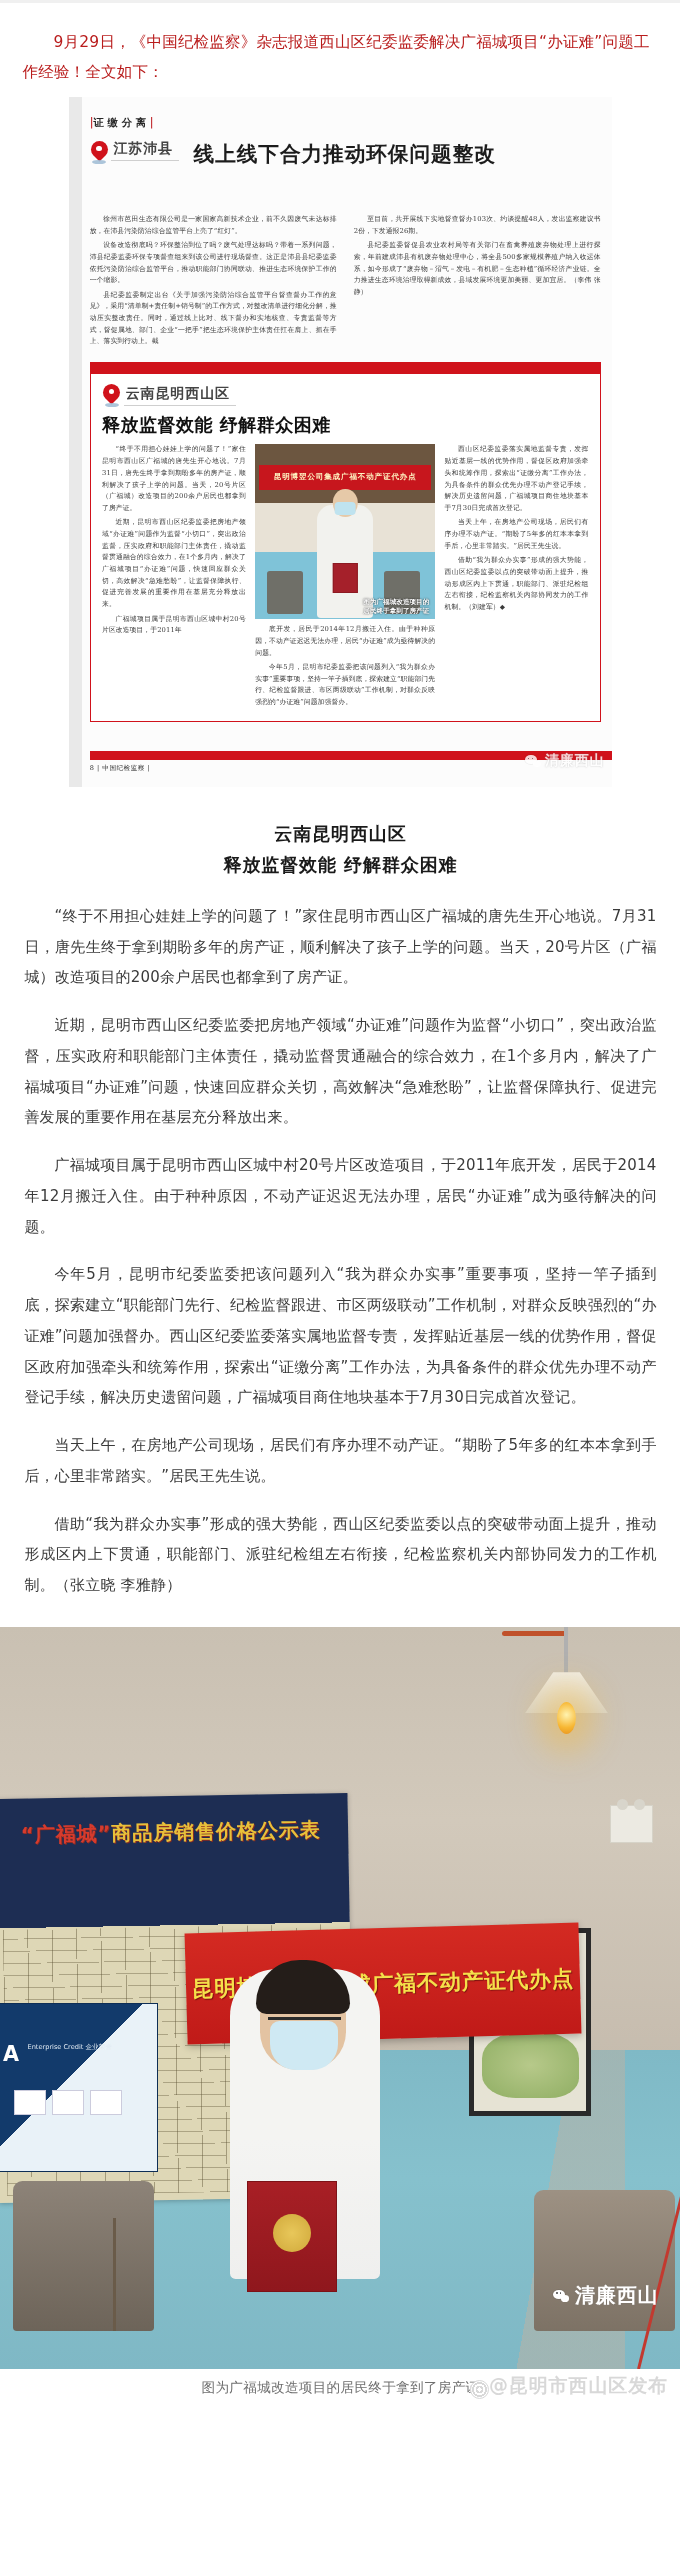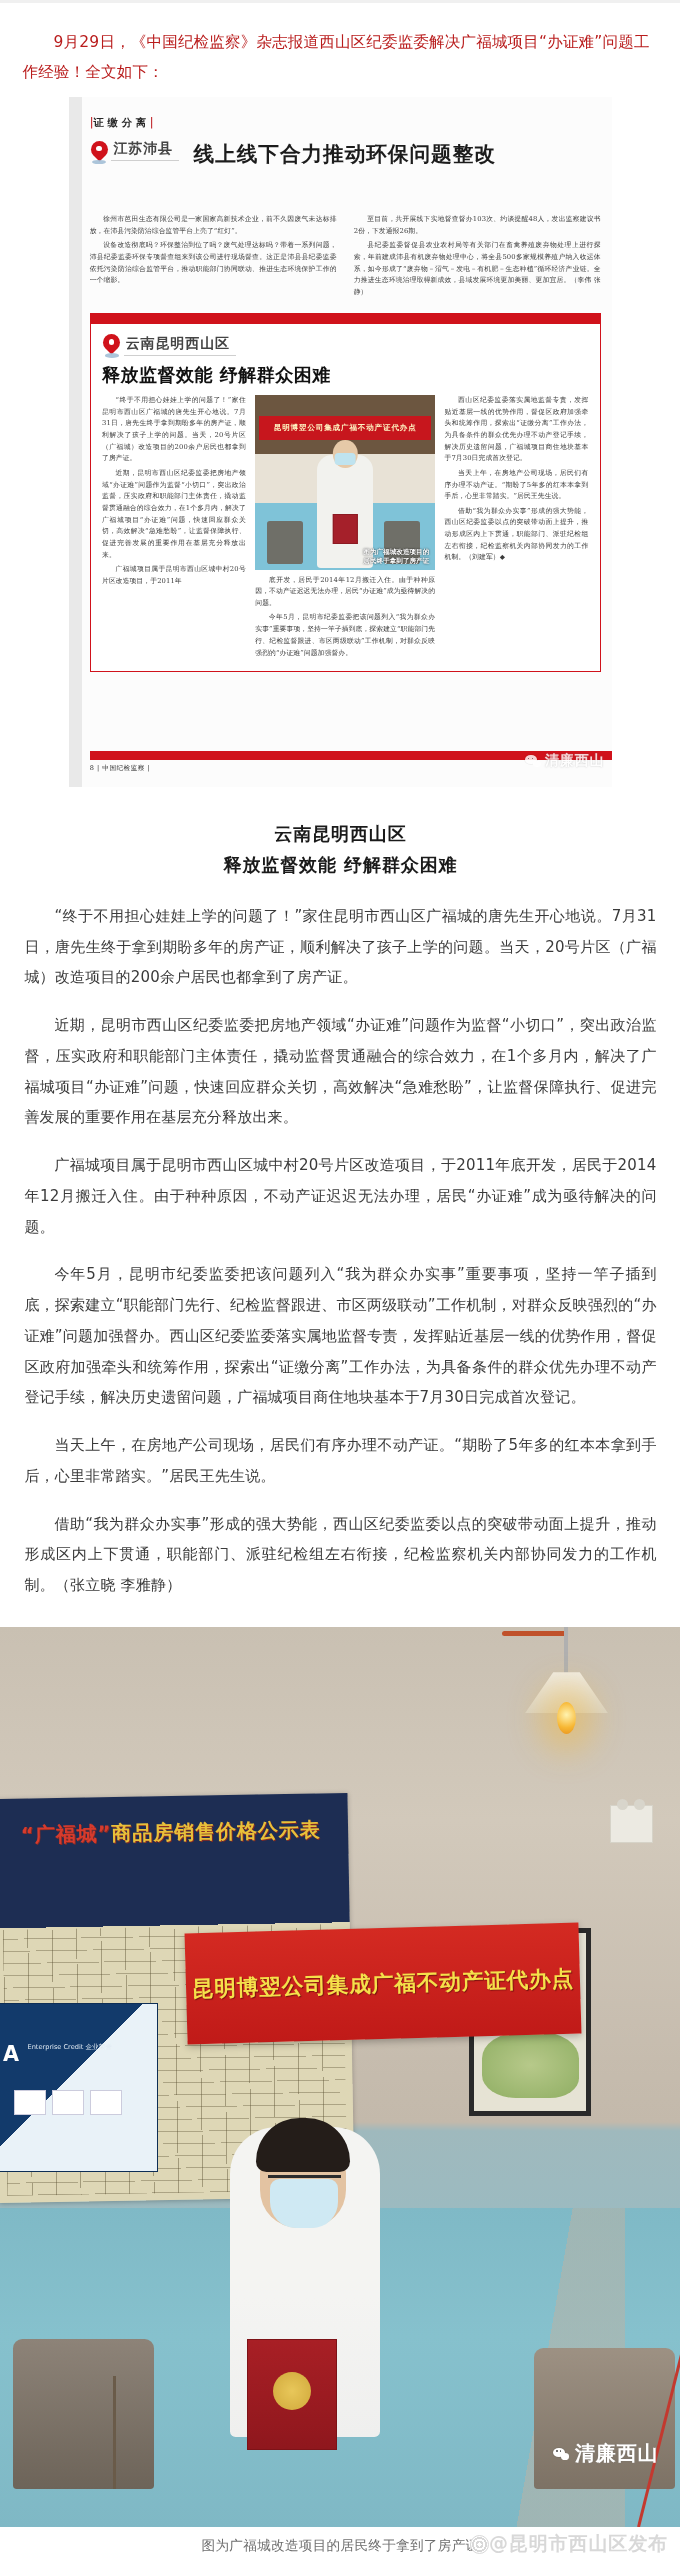--- a/index.html
+++ b/index.html
@@ -165,21 +165,21 @@
     font-size:18px; font-weight:bold; color:#1a1a1a; letter-spacing:0.9px; line-height:1.7;
   }
   .art-p {
     font-size:15px; line-height:2.05; color:#3a3a3a; text-align:justify;
     text-indent:2em; margin:0 0 17px 0; letter-spacing:0.2px;
   }
 
   
   .bigphoto-wrap { margin:5.6px 0 0 0; position:relative; }
   .bigphoto {
-    position:relative; width:681px; height:900px; overflow:hidden;
+    position:relative; width:681px; height:742px; overflow:hidden;
     background:
       linear-gradient(180deg,#cfc6b8 0%, #c9bfb1 40%, #c3b9ab 55%, #9fb9bd 56%, #8fc0cd 100%);
   }
   .wall {
     position:absolute; left:0; top:0; right:0; height:432px;
     background:linear-gradient(180deg,#c9c0b2 0%,#d2c9bb 45%,#c6bcae 100%);
   }
   .floor {
     position:absolute; left:0; right:0; bottom:0; height:319px;
     background:linear-gradient(180deg,#7fb9c6 0%,#86c1cd 40%,#7fb8c5 100%);
@@ -281,21 +281,21 @@
   }
   .big-wm .wm-text { font-size:20px; }
 
   .bigcap {
     position:relative; text-align:center;
     font-size:13.6px; color:#6f6f6f; padding:9.4px 0 13px 0; letter-spacing:0.3px;
     background:#fff;
   }
   .bigcap-wm {
     position:absolute; right:13px; top:3.8px;
-    display:flex; align-items:center; gap:0;
+    display:flex; align-items:flex-end; gap:0;
     font-size:19px; font-weight:bold; color:#d8d8d8; letter-spacing:0.9px;
   }
   .spiral { width:19px;height:19px;border-radius:50%;
     background:radial-gradient(circle,#fff 0 18%, #d8d8d8 18% 32%, #fff 32% 48%, #d8d8d8 48% 62%, #fff 62% 100%);
     border:1.9px solid #d8d8d8; }
   .topline { height:2.8px; background:#f0f0f0; }
 </style>
 </head>
 <body>
 
@@ -320,20 +320,21 @@
               <span class="shadow"></span>
           </span>
           <span class="loc">江苏沛县</span>
           <span class="sec-title">线上线下合力推动环保问题整改</span>
         </div>
 
         <div class="cols">
           <div class="col">
             <p class="mtext">徐州市芭田生态有限公司是一家国家高新技术企业，前不久因废气未达标排放，在沛县污染防治综合监管平台上亮了“红灯”。</p>
             <p class="mtext">设备改造彻底吗？环保整治到位了吗？废气处理达标吗？带着一系列问题，沛县纪委监委环保专项督查组来到该公司进行现场督查。这正是沛县县纪委监委依托污染防治综合监管平台，推动职能部门协同联动、推进生态环境保护工作的一个缩影。</p>
+            <p class="mtext">县纪委监委制定出台《关于加强污染防治综合监管平台督查督办工作的意见》，采用“清单制+责任制+销号制”的工作方式，对整改清单进行细化分解，推动压实整改责任。同时，通过线上比对、线下督办和实地核查、专责监督等方式，督促属地、部门、企业“一把手”把生态环境保护主体责任扛在肩上、抓在手上、落实到行动上。截</p>
           </div>
           <div class="col">
             <p class="mtext">至目前，共开展线下实地督查督办103次、约谈提醒48人，发出监察建议书2份，下发通报26期。</p>
             <p class="mtext">县纪委监委督促县农业农村局等有关部门在畜禽养殖废弃物处理上进行探索，年前建成沛县有机废弃物处理中心，将全县500多家规模养殖户纳入收运体系，如今形成了“废弃物－沼气－发电－有机肥－生态种植”循环经济产业链。全力推进生态环境治理取得新成效，县域发展环境更加美丽、更加宜居。（李伟 张静）</p>
           </div>
         </div>
 
         
         <div class="redbox">
           <div class="redbar"></div>

